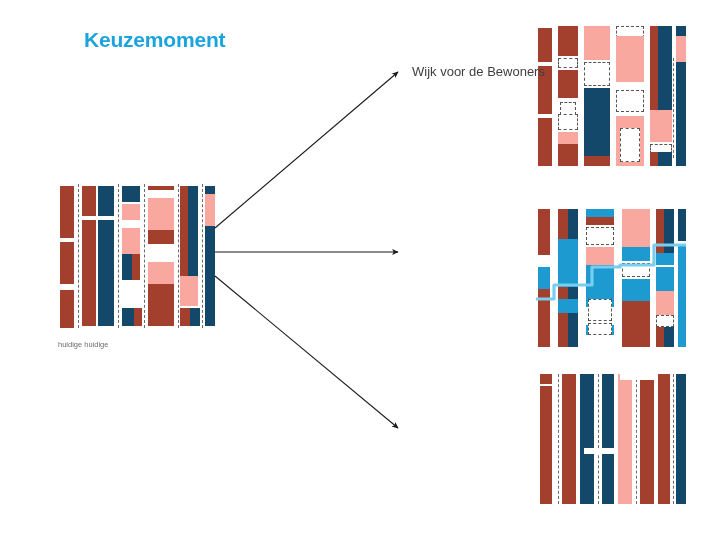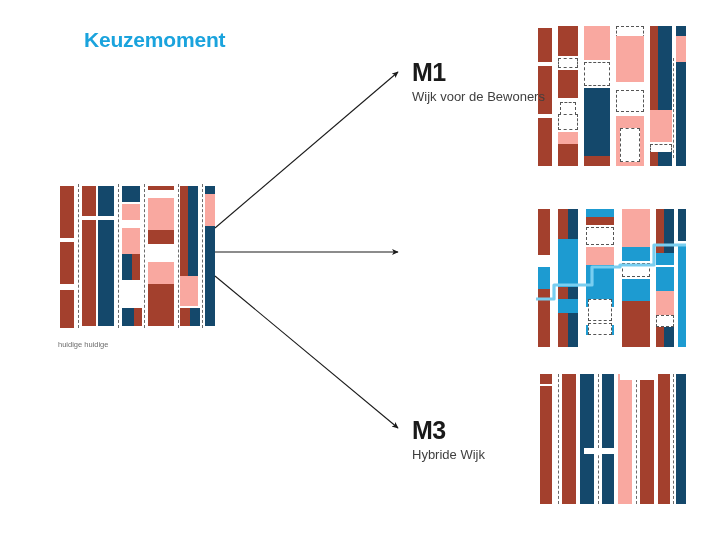--- a/index.html
+++ b/index.html
@@ -122,21 +122,20 @@
       <div class="blk" style="left: 114px; top: 88px; width: 22px; height: 32px; background: rgb(249, 168, 160);"></div>
       <div class="blk" style="left: 114px; top: 122px; width: 22px; height: 10px; background: rgb(255, 255, 255); border: 1.3px dashed rgb(85, 85, 85); box-sizing: border-box;"></div>
       <div class="blk" style="left: 114px; top: 130px; width: 8px; height: 14px; background: rgb(163, 64, 45);"></div>
       <div class="blk" style="left: 122px; top: 130px; width: 14px; height: 14px; background: rgb(20, 72, 107);"></div>
       <div class="blk" style="left: 140px; top: 4px; width: 10px; height: 10px; background: rgb(20, 72, 107);"></div>
       <div class="blk" style="left: 140px; top: 14px; width: 10px; height: 26px; background: rgb(249, 168, 160);"></div>
       <div class="blk" style="left: 140px; top: 40px; width: 10px; height: 104px; background: rgb(20, 72, 107);"></div>
       <div class="blk" style="left: 137px; top: 36px; width: 0px; height: 100px; border-left: 1.4px dashed rgb(107, 107, 107);"></div>
     </div>
   <div class="opt" style="left:412px;top:60px;">
-    <div class="code">M1</div>
     <div class="sub">Wijk voor de Bewoners</div>
   </div>
 
   <div class="map" id="map-m2" style="left:536px;top:205px;width:150px;height:148px;">
       <div class="blk" style="left: 2px; top: 4px; width: 12px; height: 46px; background: rgb(163, 64, 45);"></div>
       <div class="blk" style="left: 2px; top: 62px; width: 12px; height: 40px; background: rgb(29, 155, 209);"></div>
       <div class="blk" style="left: 2px; top: 84px; width: 12px; height: 58px; background: rgb(163, 64, 45);"></div>
       <div class="blk" style="left: 22px; top: 4px; width: 10px; height: 30px; background: rgb(163, 64, 45);"></div>
       <div class="blk" style="left: 32px; top: 4px; width: 10px; height: 30px; background: rgb(20, 72, 107);"></div>
       <div class="blk" style="left: 22px; top: 34px; width: 20px; height: 26px; background: rgb(29, 155, 209);"></div>
@@ -187,24 +186,20 @@
       <div class="blk" style="left: 66px; top: 2px; width: 12px; height: 130px; background: rgb(20, 72, 107);"></div>
       <div class="blk" style="left: 66px; top: 76px; width: 16px; height: 6px; background: rgb(255, 255, 255);"></div>
       <div class="blk" style="left: 82px; top: 2px; width: 14px; height: 130px; background: rgb(249, 168, 160);"></div>
       <div class="blk" style="left: 100px; top: 2px; width: 0px; height: 130px; border-left: 1.4px dashed rgb(107, 107, 107);"></div>
       <div class="blk" style="left: 84px; top: 2px; width: 30px; height: 6px; background: rgb(255, 255, 255);"></div>
       <div class="blk" style="left: 104px; top: 8px; width: 14px; height: 124px; background: rgb(163, 64, 45);"></div>
       <div class="blk" style="left: 122px; top: 2px; width: 12px; height: 130px; background: rgb(163, 64, 45);"></div>
       <div class="blk" style="left: 137px; top: 2px; width: 0px; height: 130px; border-left: 1.4px dashed rgb(107, 107, 107);"></div>
       <div class="blk" style="left: 140px; top: 2px; width: 10px; height: 130px; background: rgb(20, 72, 107);"></div>
     </div>
-  <div class="opt" style="left:412px;top:418px;">
-    <div class="code">M3</div>
-    <div class="sub">Hybride Wijk</div>
-  </div>
 
   <svg class="arrows" viewBox="0 0 720 540">
     <defs>
       <marker id="ah" markerWidth="7" markerHeight="7" refX="5.4" refY="2.7" orient="auto">
         <path d="M0,0 L6,2.7 L0,5.4 L1.5,2.7 z" fill="#1a1a1a"></path>
       </marker>
     </defs>
     <g id="arrow-group" stroke="#1a1a1a" stroke-width="1.1" fill="none">
         <line x1="215" y1="228" x2="398" y2="72" marker-end="url(#ah)"></line>
         <line x1="215" y1="252" x2="398" y2="252" marker-end="url(#ah)"></line>

